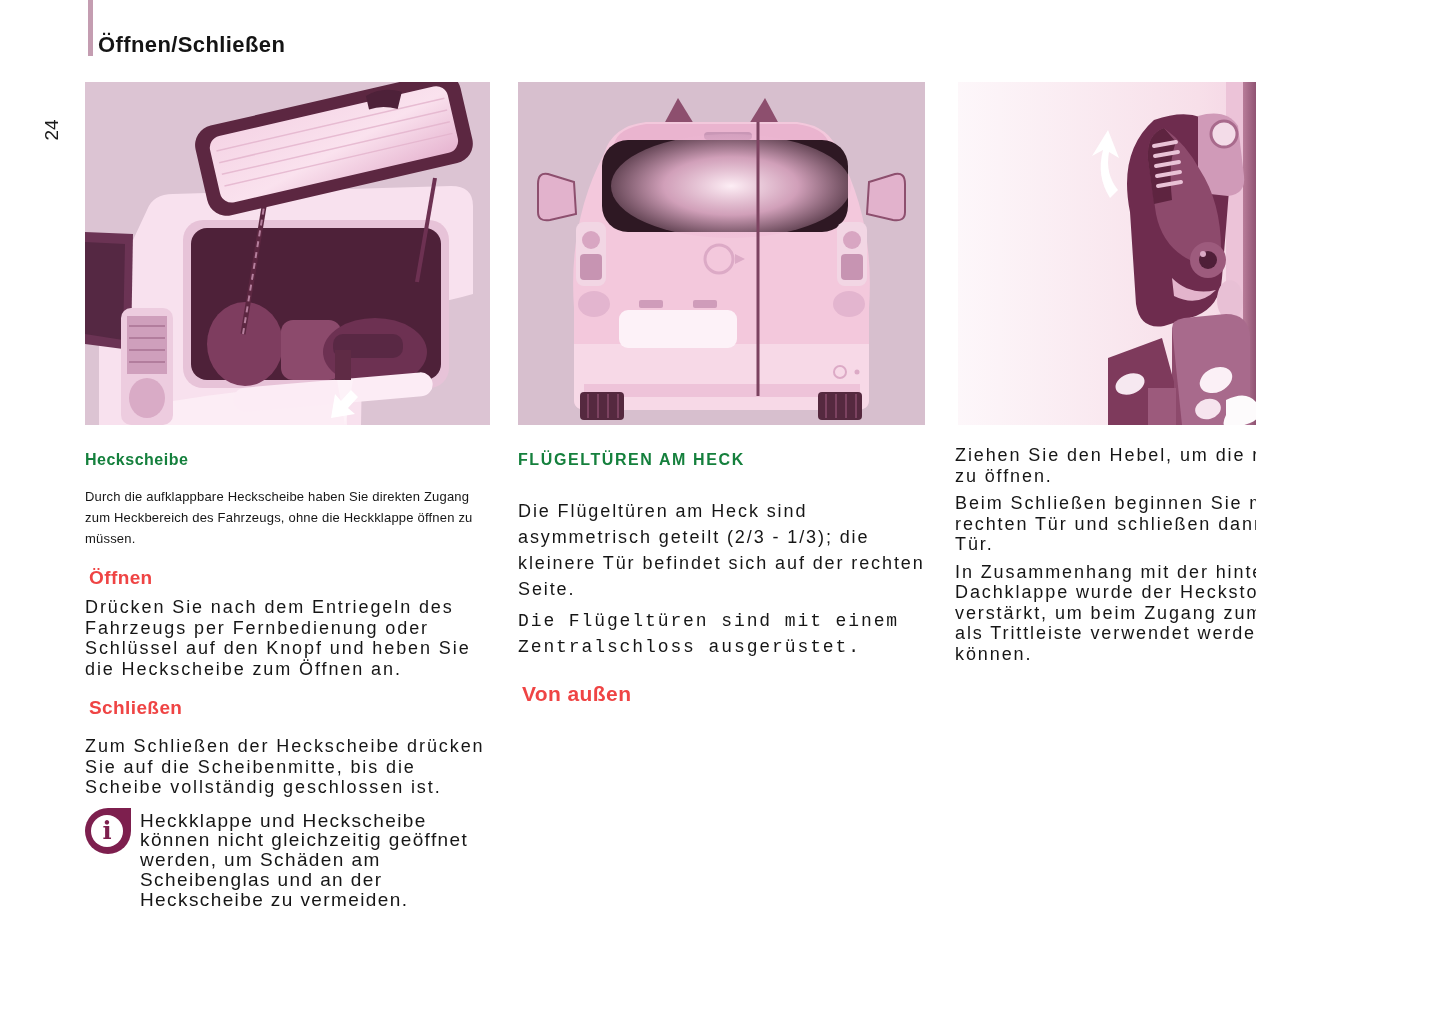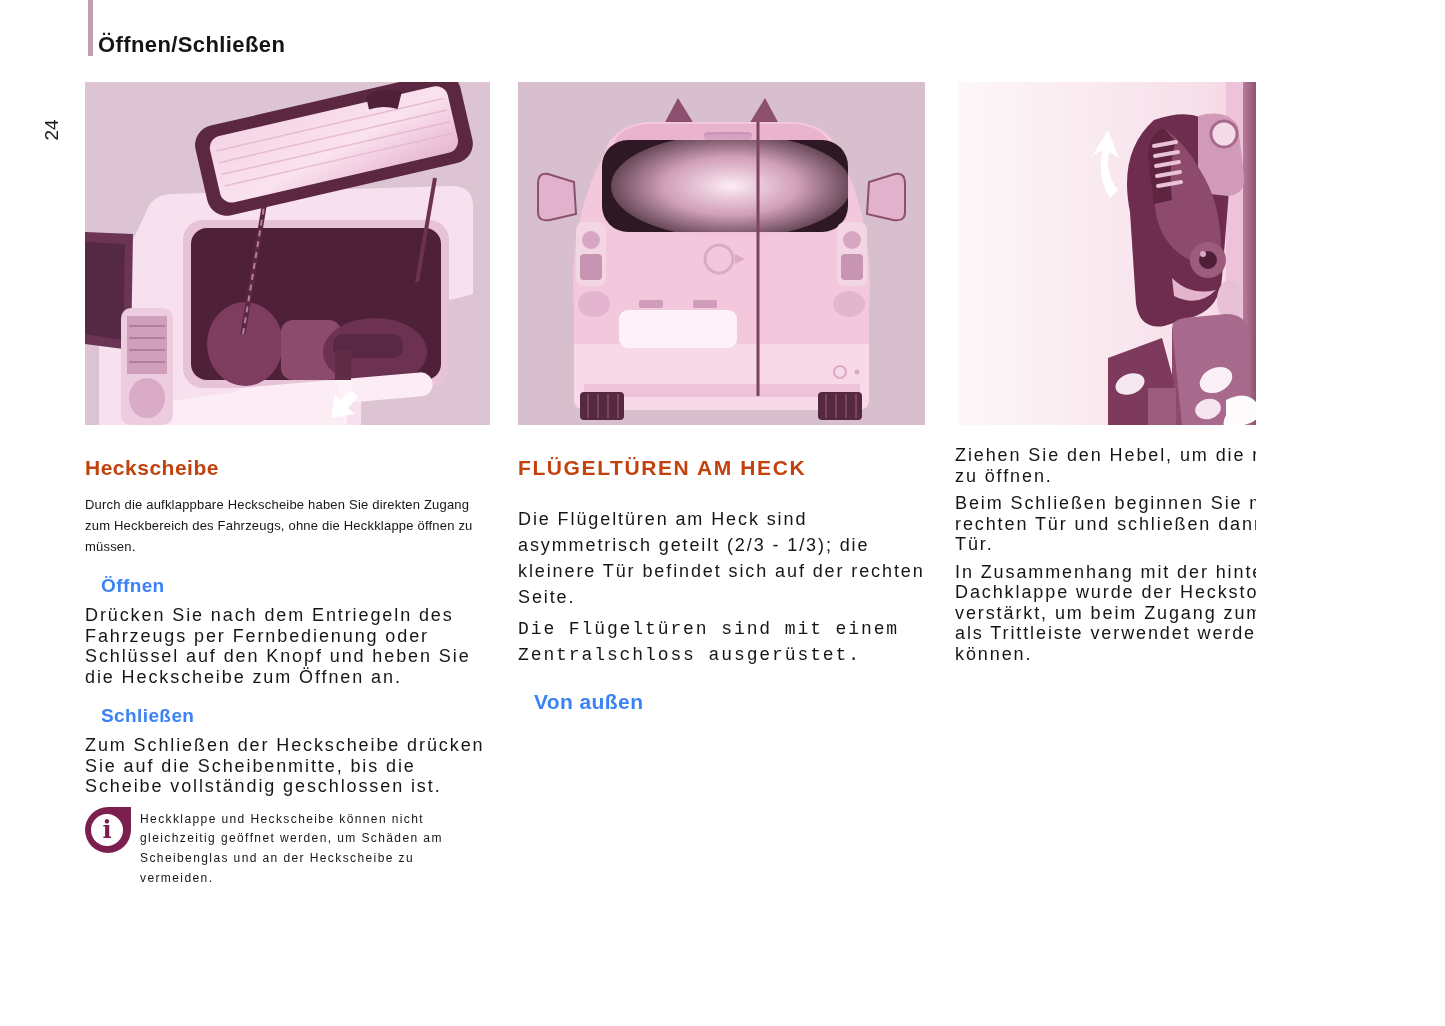--- a/index.html
+++ b/index.html
@@ -22,45 +22,45 @@
   .fig{position:absolute;top:82px;height:343px;margin:0;overflow:hidden;}
   #fig1{left:85px;width:405px;}
   #fig2{left:518px;width:407px;}
   #fig3{left:958px;width:344px;}
   .fig svg{display:block;width:100%;height:100%;}
   
   .col{position:absolute;top:438px;}
   #col1{left:85px;width:412px;}
   #col2{left:518px;width:415px;}
   #col3{left:955px;width:412px;}
-  .col h2{margin:18px 0 0;font-size:21px;line-height:24px;font-weight:bold;letter-spacing:0.5px;color:#c2410c;}
+  .col h2{margin:10px 0 0;font-size:16px;line-height:24px;font-weight:bold;letter-spacing:0.5px;color:#15803d;}
   #col2 h2{letter-spacing:1.6px;}
-  .col h3{margin:18px 16px 0;font-size:19px;line-height:22px;font-weight:bold;letter-spacing:0.4px;color:#3b82f6;}
+  .col h3{margin:18px 4px 0;font-size:19px;line-height:22px;font-weight:bold;letter-spacing:0.4px;color:#ef4444;}
   .col h3.big{margin-top:22px;font-size:21px;line-height:24px;}
   .t-narrow{margin:14px 0 0;font-size:13px;line-height:21px;letter-spacing:0.2px;}
   .t-reg{margin:8px 0 0;font-size:18px;line-height:20.5px;letter-spacing:1.9px;}
-  .t-reg.tight{margin-top:8px;}
+  .t-reg.tight{margin-top:17px;}
   #col2 .t-reg{line-height:26px;}
   #col2 .p1{margin-top:26px;}
   #col2 .p2{margin-top:6px;font-family:Liberation Mono, monospace;}
   #col2 .outside{margin-top:16px;}
   #col3 .t-reg{line-height:20.5px;margin-top:7px;}
   #col3 .first{}
   
   .note{display:flex;margin-top:10px;gap:9px;align-items:flex-start;}
   .note-icon{
     position:relative;flex:0 0 46px;width:46px;height:46px;background:#7d1f4e;
     border-radius:50% 0 50% 50%;
   }
   .note-icon .disc{
     position:absolute;left:6px;top:7px;width:32px;height:32px;border-radius:50%;
     background:#ffffff;display:flex;align-items:center;justify-content:center;
     font-family:"DejaVu Serif", serif;font-weight:bold;font-size:24px;color:#7d1f4e;
   }
-  .note .t-note{margin:3px 0 0;width:352px;font-size:12px;line-height:19.8px;letter-spacing:1.4px;}
+  .note .t-note{margin:3px 0 0;width:352px;font-size:19px;line-height:19.8px;letter-spacing:1.4px;}
 </style>
 </head>
 <body>
 
 <div class="page">
 
   <div class="accent-bar"></div>
   <h1 class="page-title">Öffnen/Schließen</h1>
   <div class="page-number">24</div>
 

